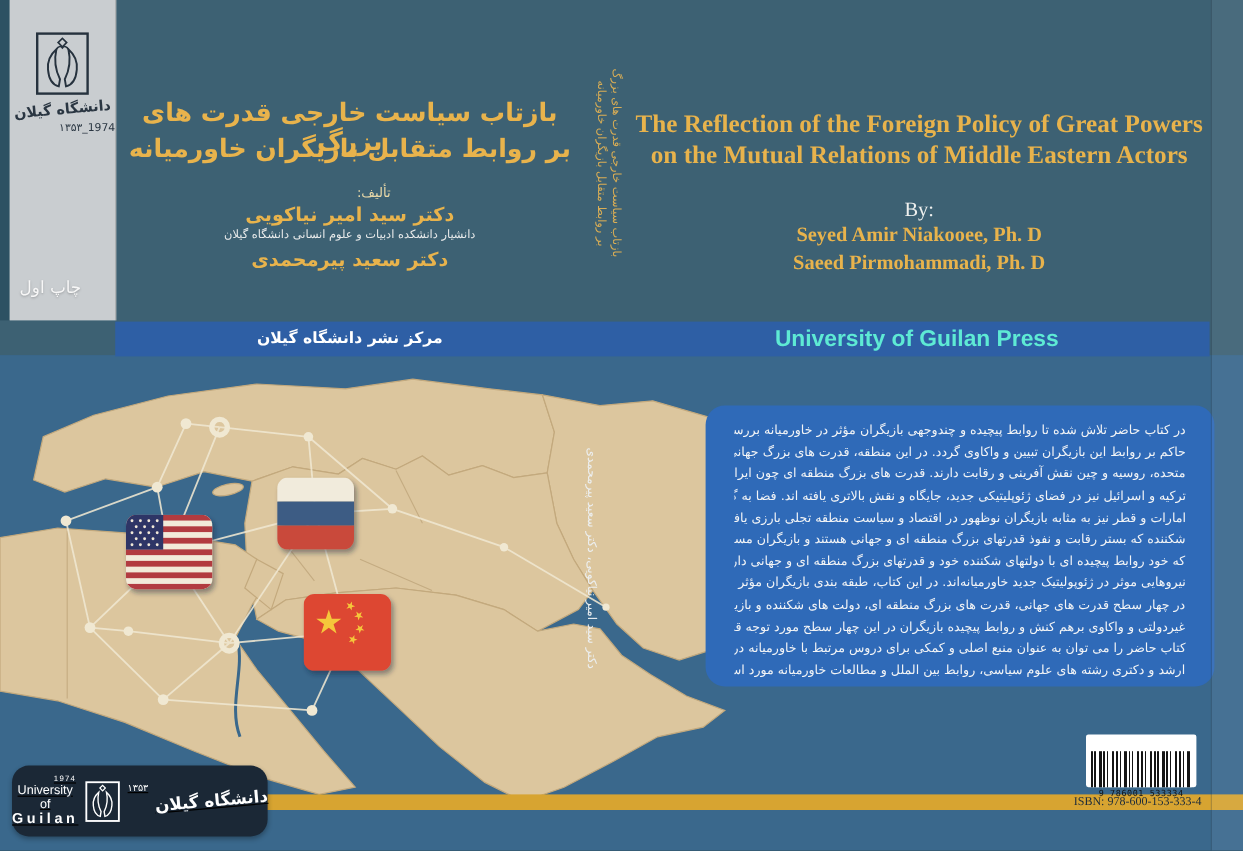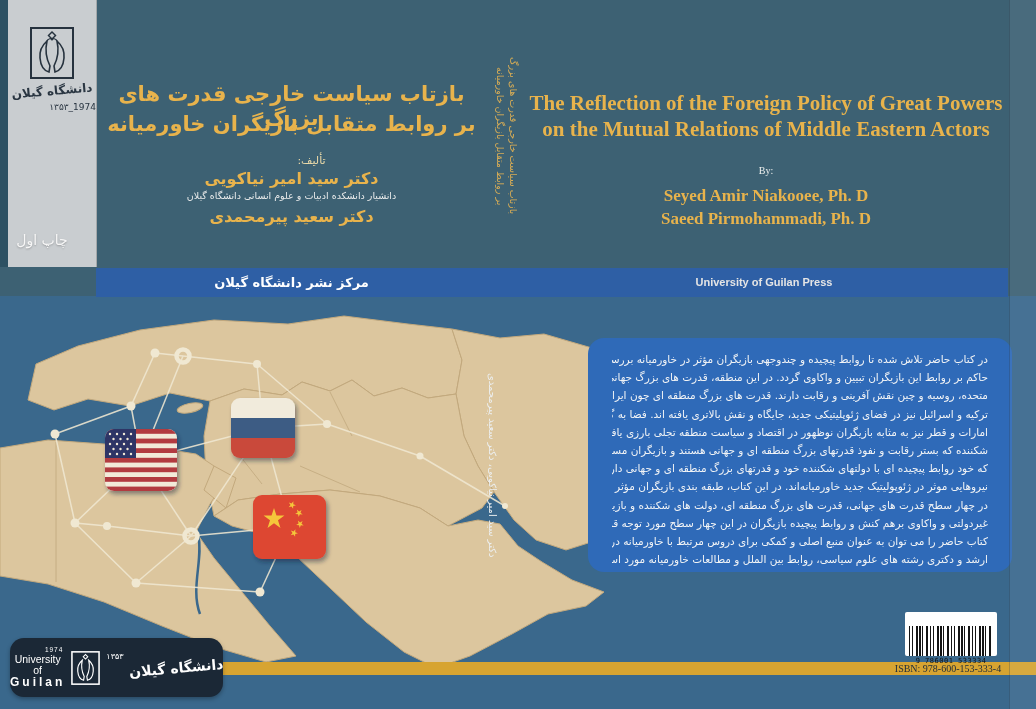--- a/index.html
+++ b/index.html
@@ -31,44 +31,44 @@
         writing-mode:vertical-rl;color:#d9ad55;font-size:9.5px;z-index:4;}
   .spine-title div{white-space:nowrap;text-align:center;height:172px;line-height:13px;}
   .spine-authors{position:absolute;left:480px;top:360px;height:210px;width:18px;
         writing-mode:vertical-rl;color:#eceff0;font-size:10px;letter-spacing:1px;z-index:4;
         white-space:nowrap;text-align:center;}
   
   .en-block{position:absolute;left:520px;top:0;width:492px;text-align:center;
         font-family:"Liberation Serif",serif;}
   .en-title{position:absolute;left:0;top:90px;width:100%;font-weight:bold;font-size:21px;
         line-height:26px;color:#e8b34c;}
-  .en-by{position:absolute;left:0;top:165px;width:100%;font-size:10px;color:#eef0ee;}
+  .en-by{position:absolute;left:0;top:165px;width:100%;font-size:17px;color:#eef0ee;}
   .en-authors{position:absolute;left:0;top:184px;width:100%;}
   .en-author{font-size:17px;font-weight:bold;color:#e8b34c;line-height:23px;}
   
   .pub-bar{position:absolute;left:96px;top:268px;width:912px;height:29px;background:#2e5fa5;z-index:3;}
   .pub-fa{position:absolute;left:0;top:0;width:391px;height:29px;line-height:29px;text-align:center;
         color:#fff;font-size:13px;font-weight:bold;direction:rtl;}
   .pub-en{position:absolute;left:424px;top:0;width:488px;height:29px;line-height:29px;text-align:center;
-        color:#e5e5e5;font-size:11px;font-weight:bold;font-family:"Liberation Sans",sans-serif;}
+        color:#5eead4;font-size:19px;font-weight:bold;font-family:"Liberation Sans",sans-serif;}
   
   .bottom-section{position:absolute;left:0;top:296px;width:1036px;height:413px;background:#3a688c;}
   .map-svg{position:absolute;left:0;top:0;z-index:1;}
   
   .blurb-panel{position:absolute;left:588px;top:42px;width:424px;height:234px;background:#2f6ab8;
         border-radius:16px;z-index:2;box-sizing:border-box;padding:12px 24px 0 24px;direction:rtl;}
   .blurb-line{font-size:10.5px;line-height:18.2px;color:#f2f4f6;white-space:nowrap;
         text-align:justify;text-align-last:justify;overflow:hidden;}
   
   .gold-band{position:absolute;left:60px;top:366px;width:976px;height:13px;background:#d7a431;z-index:3;}
   .isbn-text{position:absolute;left:856px;top:366px;width:184px;height:13px;line-height:13px;
         text-align:center;font-size:10px;color:#1c2b3a;z-index:4;font-family:"Liberation Serif",serif;}
   .ribbon{position:absolute;left:10px;top:342px;width:213px;height:59px;background:#1b2836;
         border-radius:14px;z-index:5;display:flex;align-items:center;justify-content:center;gap:5px;
-        box-shadow:0 2px 4px rgba(0,0,0,.3);}
+        box-shadow:0 2px 4px rgba(0,0,0,.3);text-decoration:underline;}
   .ribbon-en{color:#fff;text-align:center;line-height:1.05;font-family:"Liberation Sans",sans-serif;}
   .ribbon-en .yr{font-size:6.5px;letter-spacing:1px;text-align:right;margin-right:2px;}
   .ribbon-en .l1{font-size:10.5px;}
   .ribbon-en .l2{font-size:12px;font-weight:bold;letter-spacing:3px;}
   .ribbon-fa-year{color:#fff;font-size:8px;align-self:flex-start;margin-top:14px;}
   .ribbon-fa{color:#fff;font-size:14px;font-weight:bold;transform:rotate(-5deg);white-space:nowrap;}
   
   .barcode{position:absolute;left:905px;top:316px;width:92px;height:44px;background:#fff;
         border-radius:2px;z-index:4;box-sizing:border-box;padding:14px 4px 0 4px;}
   .barcode-bars{height:30px;background:repeating-linear-gradient(90deg,

